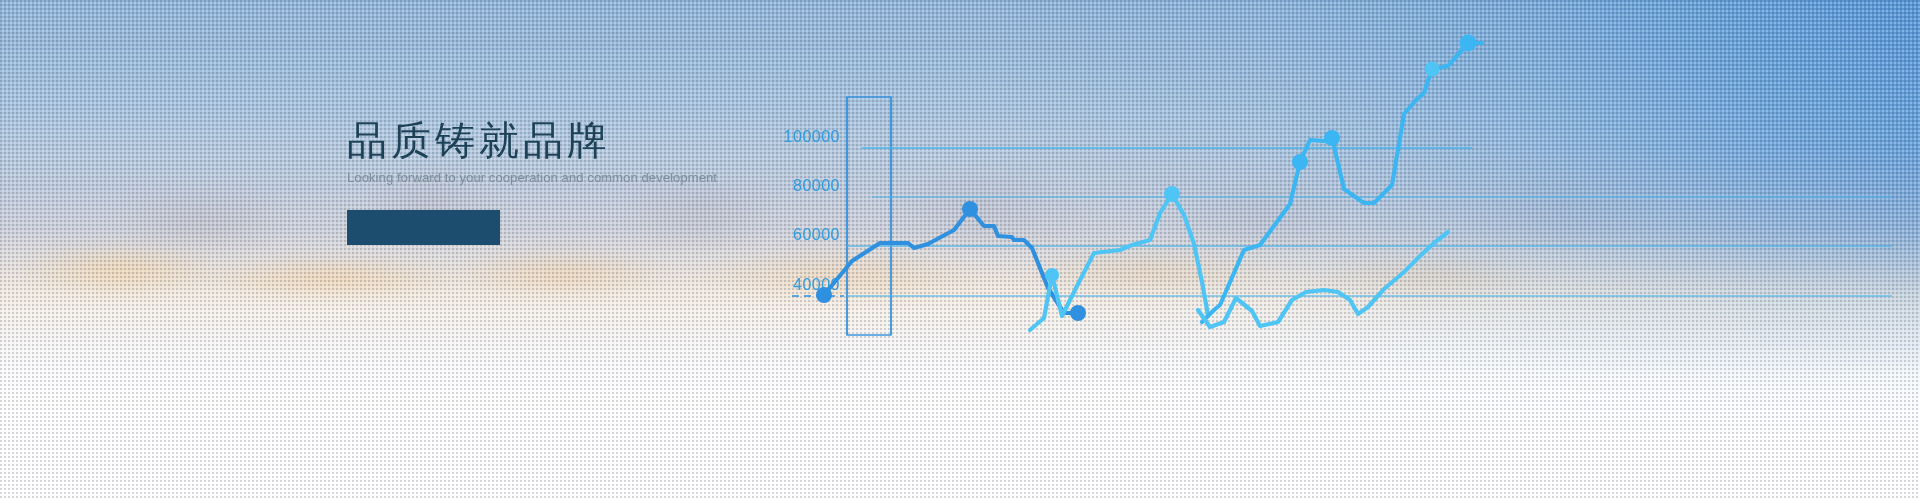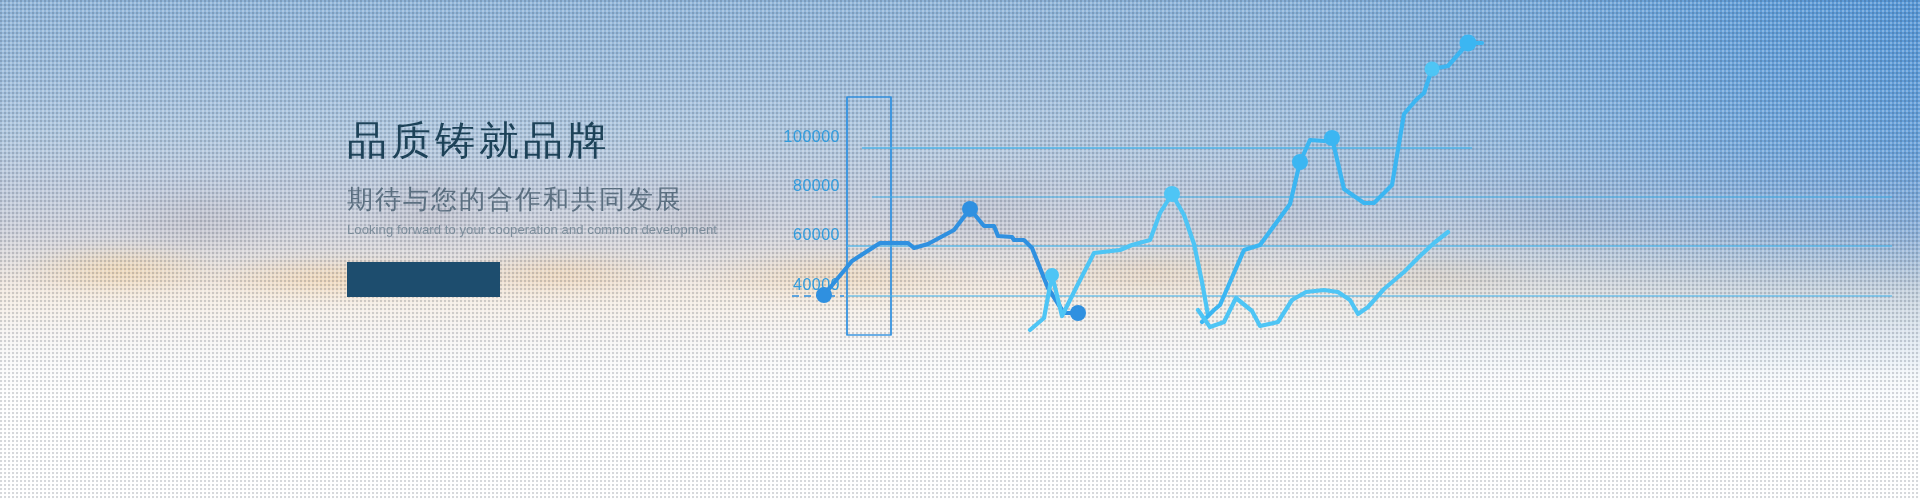--- a/index.html
+++ b/index.html
@@ -143,21 +143,20 @@
 
 <div class="banner">
 
   <div class="bg-sky"></div>
   <div class="bg-city"></div>
   <div class="bg-right"></div>
   <div class="bg-halftone"></div>
 
   <div class="copy">
     <div class="copy-title">品质铸就品牌</div>
-    <div class="copy-sub-cn">期待与您的合作和共同发展</div>
     <div class="copy-sub-en">Looking forward to your cooperation and common development</div>
     <button class="cta"></button>
   </div>
 
   <div class="chart">
     <svg viewBox="0 0 1160 500" width="1160" height="500">
 
       <g>
         <text class="ytick" x="108" y="142" text-anchor="end">100000</text>
         <text class="ytick" x="108" y="191" text-anchor="end">80000</text>

